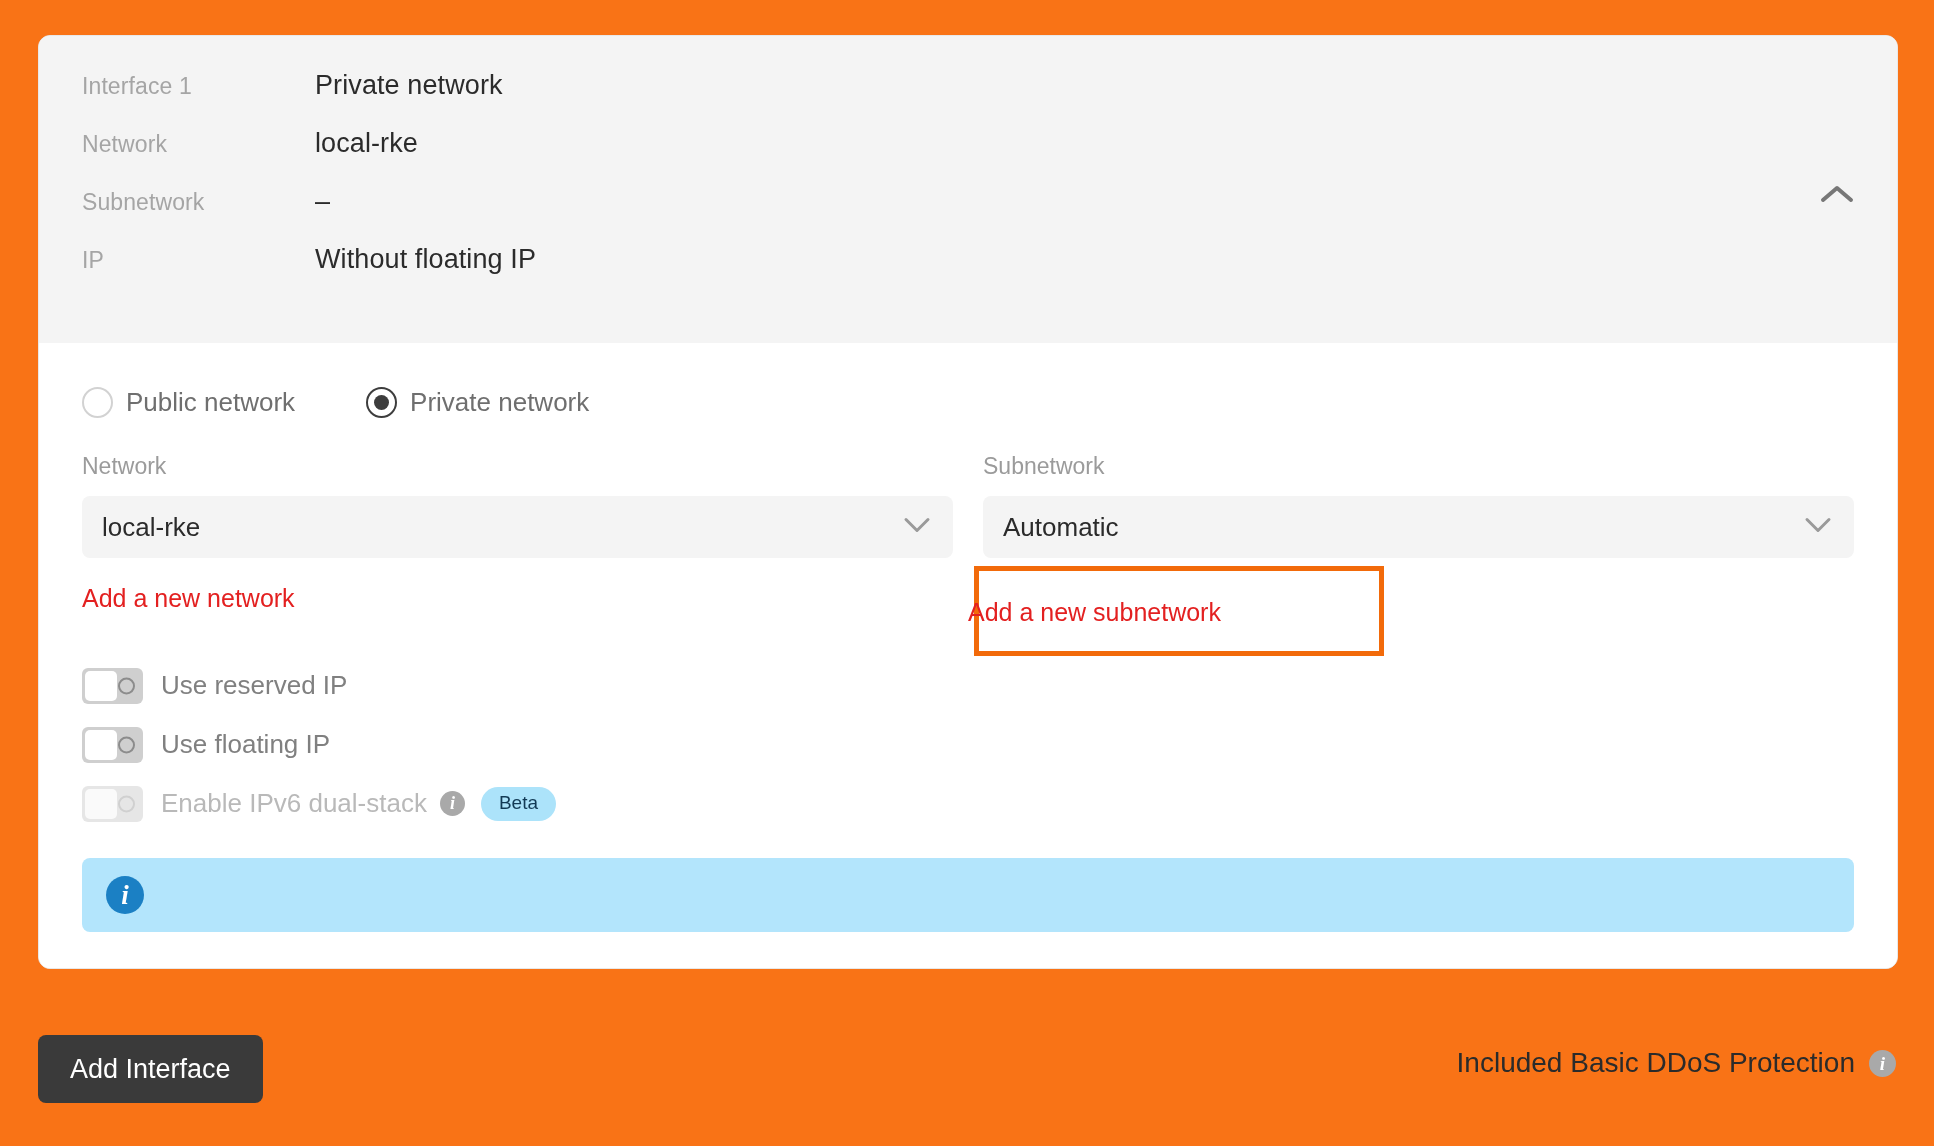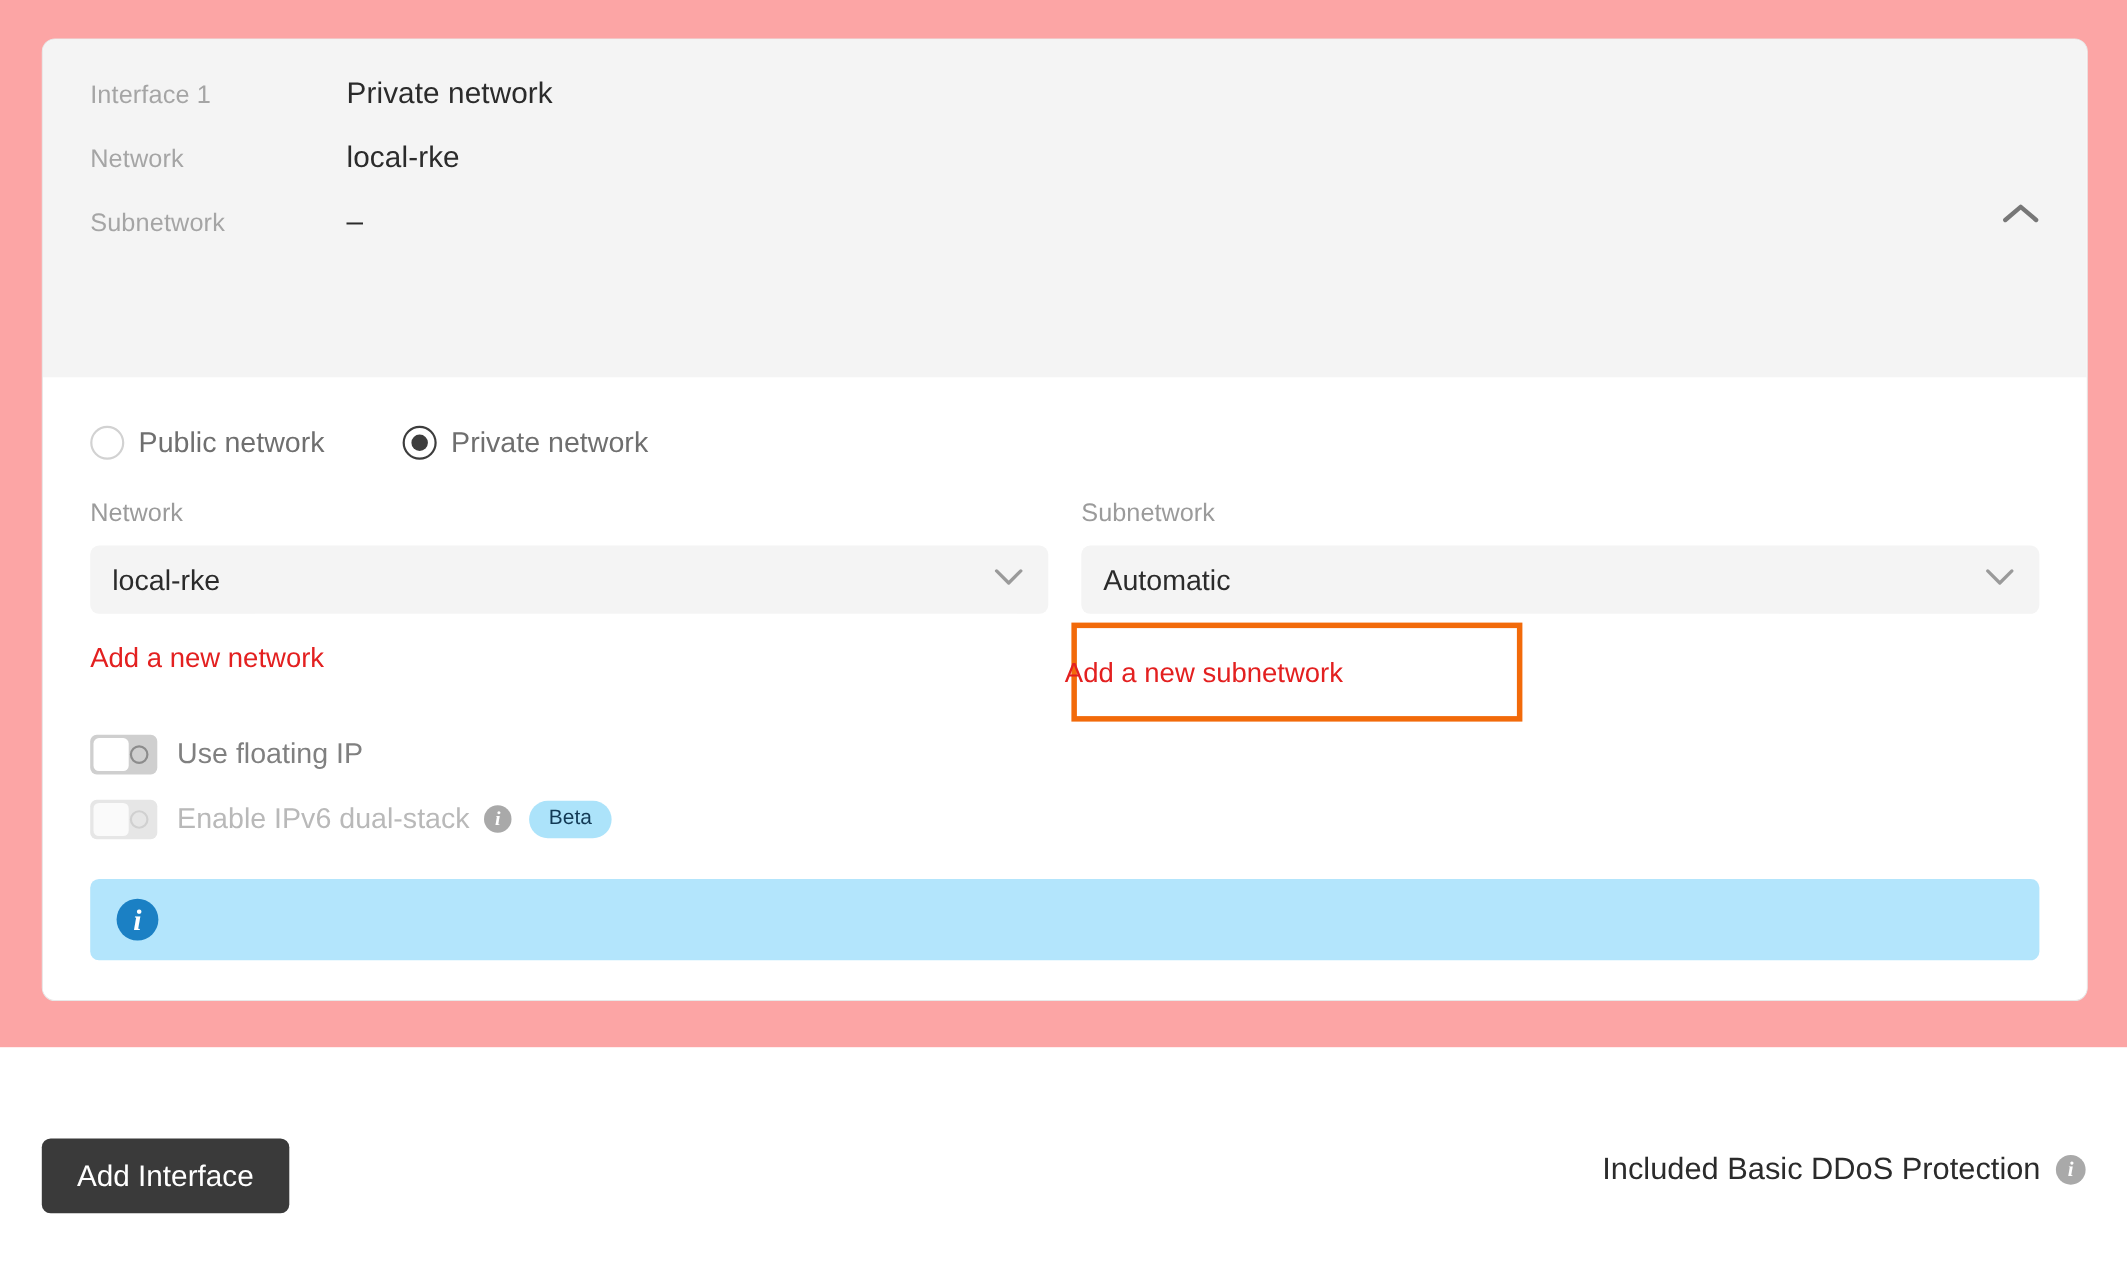--- a/index.html
+++ b/index.html
@@ -2,21 +2,21 @@
 <html><head>
 <meta charset="utf-8">
 <style>
   * { box-sizing: border-box; margin: 0; padding: 0; }
   html, body {
     width: 1934px; height: 1146px;
     background: #ffffff;
     font-family: "Liberation Sans", sans-serif;
     overflow: hidden;
   }
-  .page { position: relative; width: 1934px; height: 952px; background: #fca5a5; }
+  .page { position: relative; width: 1934px; height: 1146px; background: #f97316; }
 
   
   .card {
     position: absolute;
     left: 38px; top: 35px;
     width: 1860px;
     border: 1px solid #e8e8e8;
     border-radius: 12px;
     background: #ffffff;
     overflow: hidden;
@@ -199,20 +199,24 @@
         <div class="srow">
           <div class="srow-label">Network</div>
           <div class="srow-value">local-rke</div>
         </div>
 
         <div class="srow">
           <div class="srow-label">Subnetwork</div>
           <div class="srow-value">–</div>
         </div>
 
+        <div class="srow">
+          <div class="srow-label">IP</div>
+          <div class="srow-value">Without floating IP</div>
+        </div>
 
       </div>
 
       <div class="chevron-up">
         <svg width="34" height="20" viewBox="0 0 34 20">
           <polyline points="3,16 17,4 31,16" fill="none" stroke="#777777" stroke-width="4" stroke-linecap="round" stroke-linejoin="round"></polyline>
         </svg>
       </div>
     </div>
 
@@ -263,20 +267,27 @@
       </div>
 
       <div class="link-row">
         <a class="addlink left">Add a new network</a>
         <div class="highlight-box"></div>
         <a class="addlink right">Add a new subnetwork</a>
       </div>
 
       <div class="toggles">
 
+        <div class="toggle-row">
+          <span class="switch">
+            <span class="knob"></span>
+            <span class="ring"></span>
+          </span>
+          <span class="toggle-label">Use reserved IP</span>
+        </div>
 
         <div class="toggle-row">
           <span class="switch">
             <span class="knob"></span>
             <span class="ring"></span>
           </span>
           <span class="toggle-label">Use floating IP</span>
         </div>
 
         <div class="toggle-row disabled">

